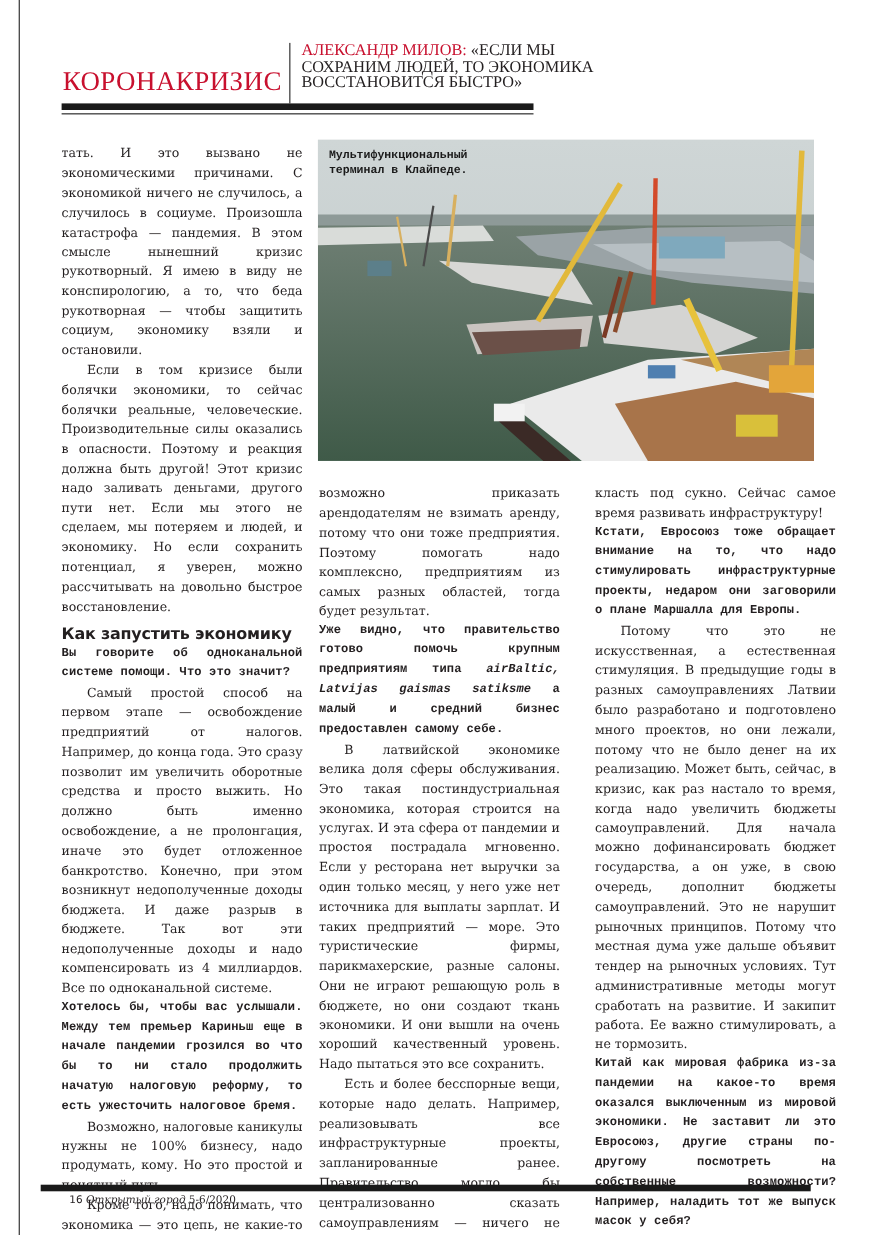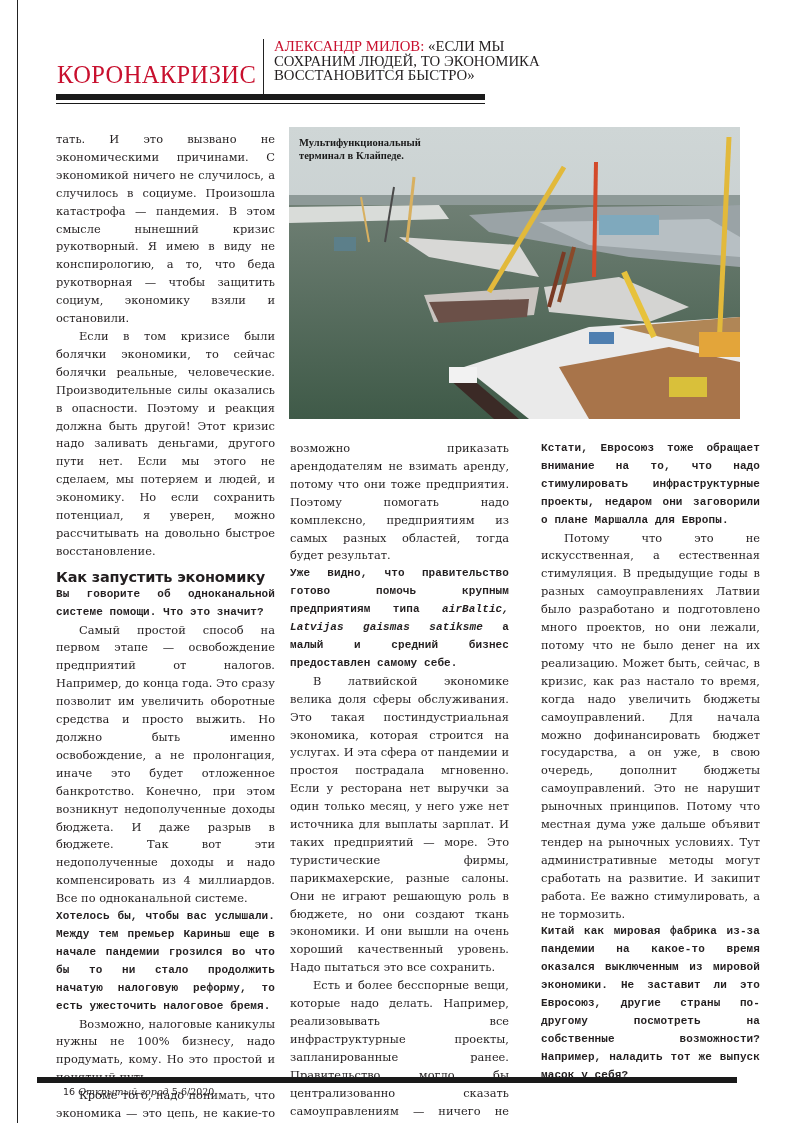--- a/index.html
+++ b/index.html
@@ -15,21 +15,21 @@
   .col p{margin:0;}
   .col p.ind{text-indent:23px;}
   .col .q{font-family:Liberation Mono, monospace;font-weight:bold;font-size:11px;line-height:17.9px;letter-spacing:0.1px;}
   .col .q i{font-style:italic;}
   .col h3{margin:8px 0 0 0;font-family:"DejaVu Sans",sans-serif;font-weight:bold;font-size:14.5px;line-height:17px;letter-spacing:-0.2px;}
   .col1{left:56px;top:131px;width:219px;}
   .col2{left:290px;top:440px;width:219px;}
   .col3{left:541px;top:440px;width:219px;}
   .photo{position:absolute;left:289px;top:127px;width:451px;height:292px;overflow:hidden;background:#c9cfcf;}
   .photo svg{display:block;}
-  .photo .caption{position:absolute;left:10px;top:9px;font-family:Liberation Serif, serif;font-weight:bold;font-size:10.5px;line-height:13px;color:#1a1a1a;}
+  .photo .caption{position:absolute;left:10px;top:9px;font-family:Liberation Mono, monospace;font-weight:bold;font-size:10.5px;line-height:13px;color:#1a1a1a;}
   .fb{position:absolute;left:37px;top:1077px;height:6px;width:449px;background:#1a1a1a;}
   .footer{position:absolute;left:37px;top:1086px;font-size:9.5px;color:#231f20;white-space:nowrap;margin-left:26px;}
   .footer .pg{font-family:"DejaVu Sans",sans-serif;}
   .footer .mag{font-style:italic;font-family:"DejaVu Serif",serif;}
 </style>
 </head>
 <body>
 
 <div class="edge-line"></div>
 
@@ -102,20 +102,21 @@
 </div>
 
 <div class="col col2">
   <p>возможно приказать арендодателям не взимать аренду, потому что они тоже предприятия. Поэтому помогать надо комплексно, предприятиям из самых разных областей, тогда будет результат.</p>
   <p class="q"><span>Уже видно, что правительство готово помочь крупным предприятиям типа </span><i>airBaltic, Latvijas gaismas satiksme</i><span> а малый и средний бизнес предоставлен самому себе.</span></p>
   <p class="ind">В латвийской экономике велика доля сферы обслуживания. Это такая постиндустриальная экономика, которая строится на услугах. И эта сфера от пандемии и простоя пострадала мгновенно. Если у ресторана нет выручки за один только месяц, у него уже нет источника для выплаты зарплат. И таких предприятий — море. Это туристические фирмы, парикмахерские, разные салоны. Они не играют решающую роль в бюджете, но они создают ткань экономики. И они вышли на очень хороший качественный уровень. Надо пытаться это все сохранить.</p>
   <p class="ind">Есть и более бесспорные вещи, которые надо делать. Например, реализовывать все инфраструктурные проекты, запланированные ранее. Правительство могло бы централизованно сказать самоуправлениям — ничего не надо отменять, наоборот, надо искать возможности стимулировать экономику. Довести до конца то, что было объявлено, ускорить то, что планировалось, и придумать то, чего не было. А готовые проекты стараться продвигать, а не</p>
 </div>
 
 <div class="col col3">
+  <p>класть под сукно. Сейчас самое время развивать инфраструктуру!</p>
   <p class="q">Кстати, Евросоюз тоже обращает внимание на то, что надо стимулировать инфраструктурные проекты, недаром они заговорили о плане Маршалла для Европы.</p>
   <p class="ind">Потому что это не искусственная, а естественная стимуляция. В предыдущие годы в разных самоуправлениях Латвии было разработано и подготовлено много проектов, но они лежали, потому что не было денег на их реализацию. Может быть, сейчас, в кризис, как раз настало то время, когда надо увеличить бюджеты самоуправлений. Для начала можно дофинансировать бюджет государства, а он уже, в свою очередь, дополнит бюджеты самоуправлений. Это не нарушит рыночных принципов. Потому что местная дума уже дальше объявит тендер на рыночных условиях. Тут административные методы могут сработать на развитие. И закипит работа. Ее важно стимулировать, а не тормозить.</p>
   <p class="q">Китай как мировая фабрика из-за пандемии на какое-то время оказался выключенным из мировой экономики. Не заставит ли это Евросоюз, другие страны по-другому посмотреть на собственные возможности? Например, наладить тот же выпуск масок у себя?</p>
 
 </div>
 
 <div class="fb" style="width:700px;"></div>
 <div class="footer">
   <span class="pg">16</span>
   <span class="mag">Открытый город</span>

